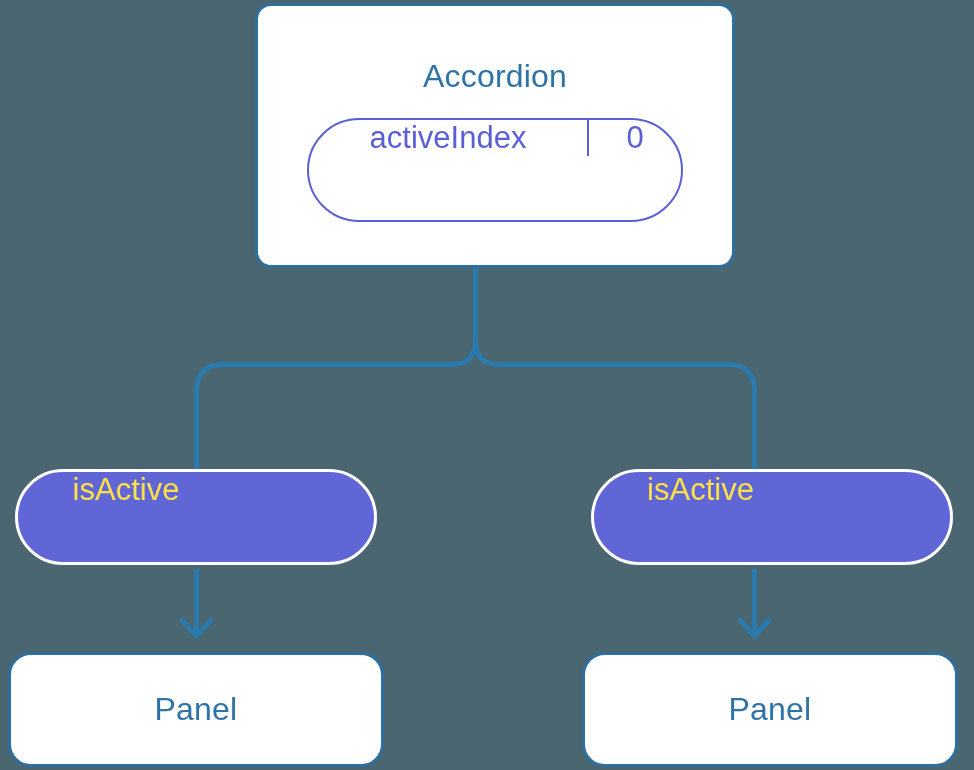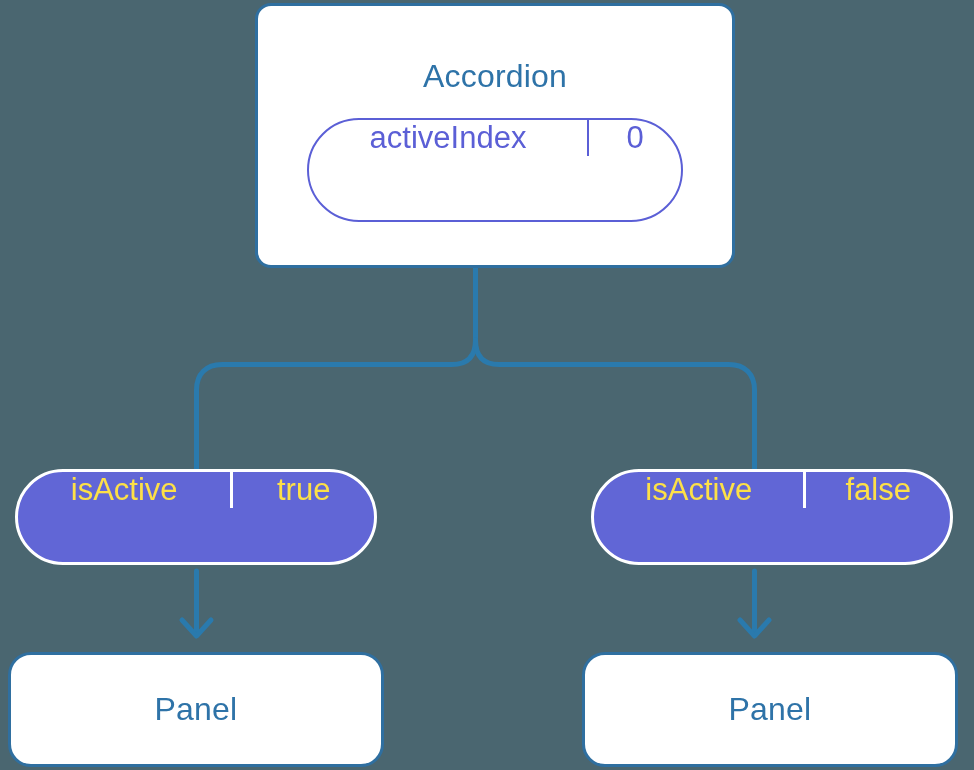--- a/index.html
+++ b/index.html
@@ -167,26 +167,24 @@
     <div class="card-title">Accordion</div>
   </div>
 
   <div class="pill pill-outline" id="state-pill-activeindex">
     <div class="pill-key">activeIndex</div>
     <div class="pill-val">0</div>
   </div>
 
   <div class="pill pill-filled" id="state-pill-left">
     <div class="pill-key">isActive</div>
-    <div class="pill-val">true</div>
   </div>
 
   <div class="pill pill-filled" id="state-pill-right">
     <div class="pill-key">isActive</div>
-    <div class="pill-val">false</div>
   </div>
 
   <div class="card panel-card" id="panel-card-left">
     <div class="card-title">Panel</div>
   </div>
 
   <div class="card panel-card" id="panel-card-right">
     <div class="card-title">Panel</div>
   </div>
 

